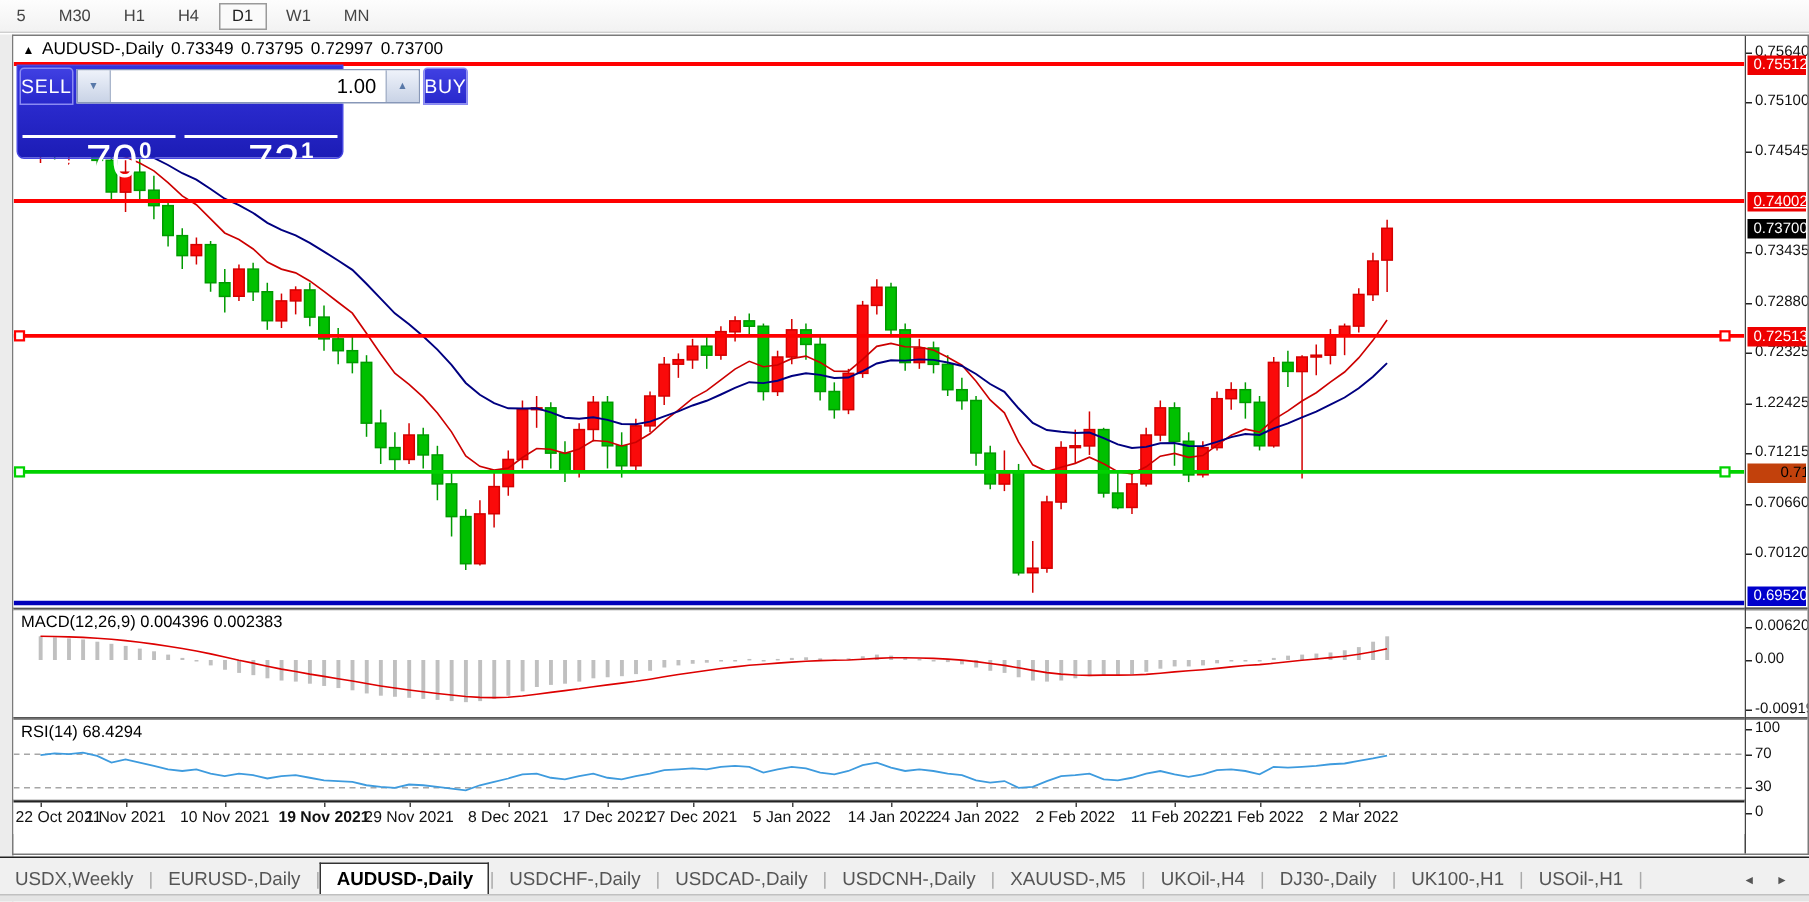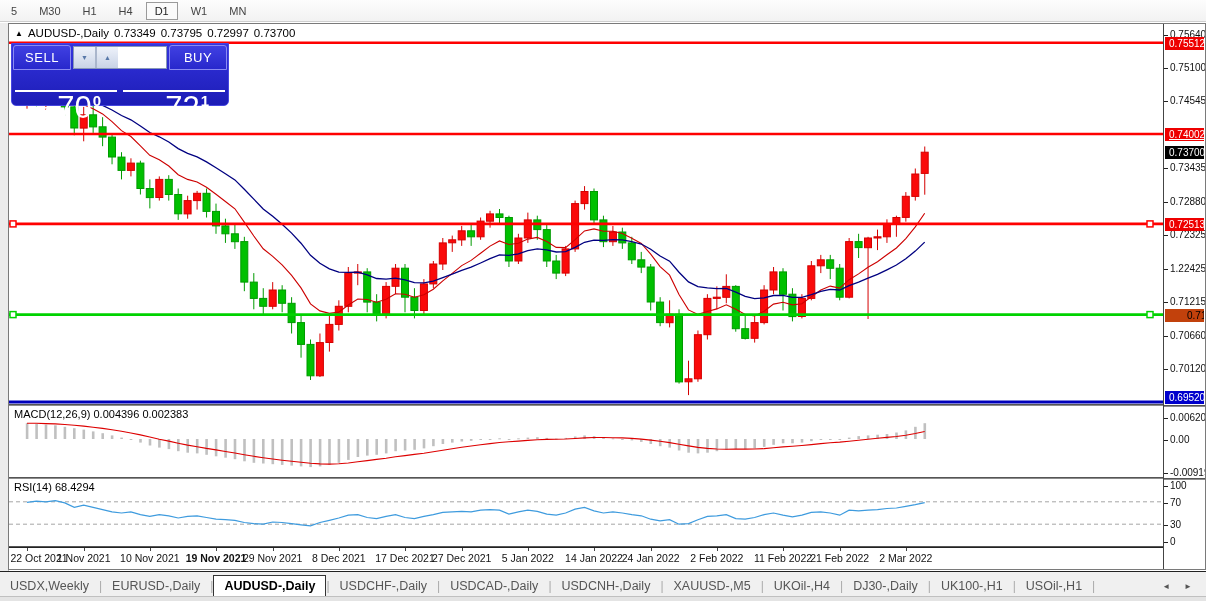--- a/index.html
+++ b/index.html
@@ -17,21 +17,21 @@
   
   #chart-window{position:absolute;left:8px;top:23px;width:1198px;height:547px;
     border:1px solid #7a7a7a;background:#fff;box-sizing:border-box;display:flex;}
   #left-strip{position:absolute;left:0;top:23px;width:8px;height:578px;background:#ececec;border-right:1px solid #bdbdbd;}
   #chart-col{width:1154px;display:flex;flex-direction:column;}
   #axis-col{width:42px;border-left:1px solid #444;display:flex;flex-direction:column;
     font-size:10px;color:#111;}
   .pane{position:relative;background:#fff;overflow:hidden;}
   #main-pane{height:381px;}
   #macd-pane{height:71px;}
-  #rsi-pane{height:67px;}
+  #rsi-pane{height:53px;}
   .pane-sep{height:2px;background:#8c8c8c;border-top:1px solid #555;box-sizing:border-box;}
   .pane-sep2{height:1px;background:#555;}
   #date-axis{height:21px;position:relative;border-top:1px solid #222;background:#fff;}
   .axis-seg{position:relative;overflow:hidden;}
   .axis-seg .tick-label{position:absolute;left:6px;white-space:nowrap;}
   .axis-seg .tick-mark{position:absolute;left:0;width:4px;height:1px;background:#222;}
   .line-label{position:absolute;left:1px;right:1px;height:13px;line-height:13px;
     padding-left:4px;font-size:10px;white-space:nowrap;overflow:hidden;}
   .date-label{position:absolute;top:4px;font-size:10.5px;color:#111;white-space:nowrap;transform:translateX(-50%);}
   .date-tick{position:absolute;top:0;width:1px;height:3px;background:#444;}
@@ -309,20 +309,21 @@
             <span>0.72997</span>
             <span>0.73700</span>
         </div>
         <div id="trade-panel">
           <div id="tp-row1">
             <div class="tp-btn">SELL</div>
             <div id="tp-spin">
               <div class="spin-btn left">
                   <span>▼</span>
                 </div>
+              <input id="tp-volume" readonly="" value="1.00" style="">
               <div class="spin-btn right">
                   <span>▲</span>
                 </div>
             </div>
             <div class="tp-btn">BUY</div>
           </div>
           <div id="tp-row2">
             <div class="price-half">
               <span class="pfx">0.73</span>
                 <span class="big">70</span>

